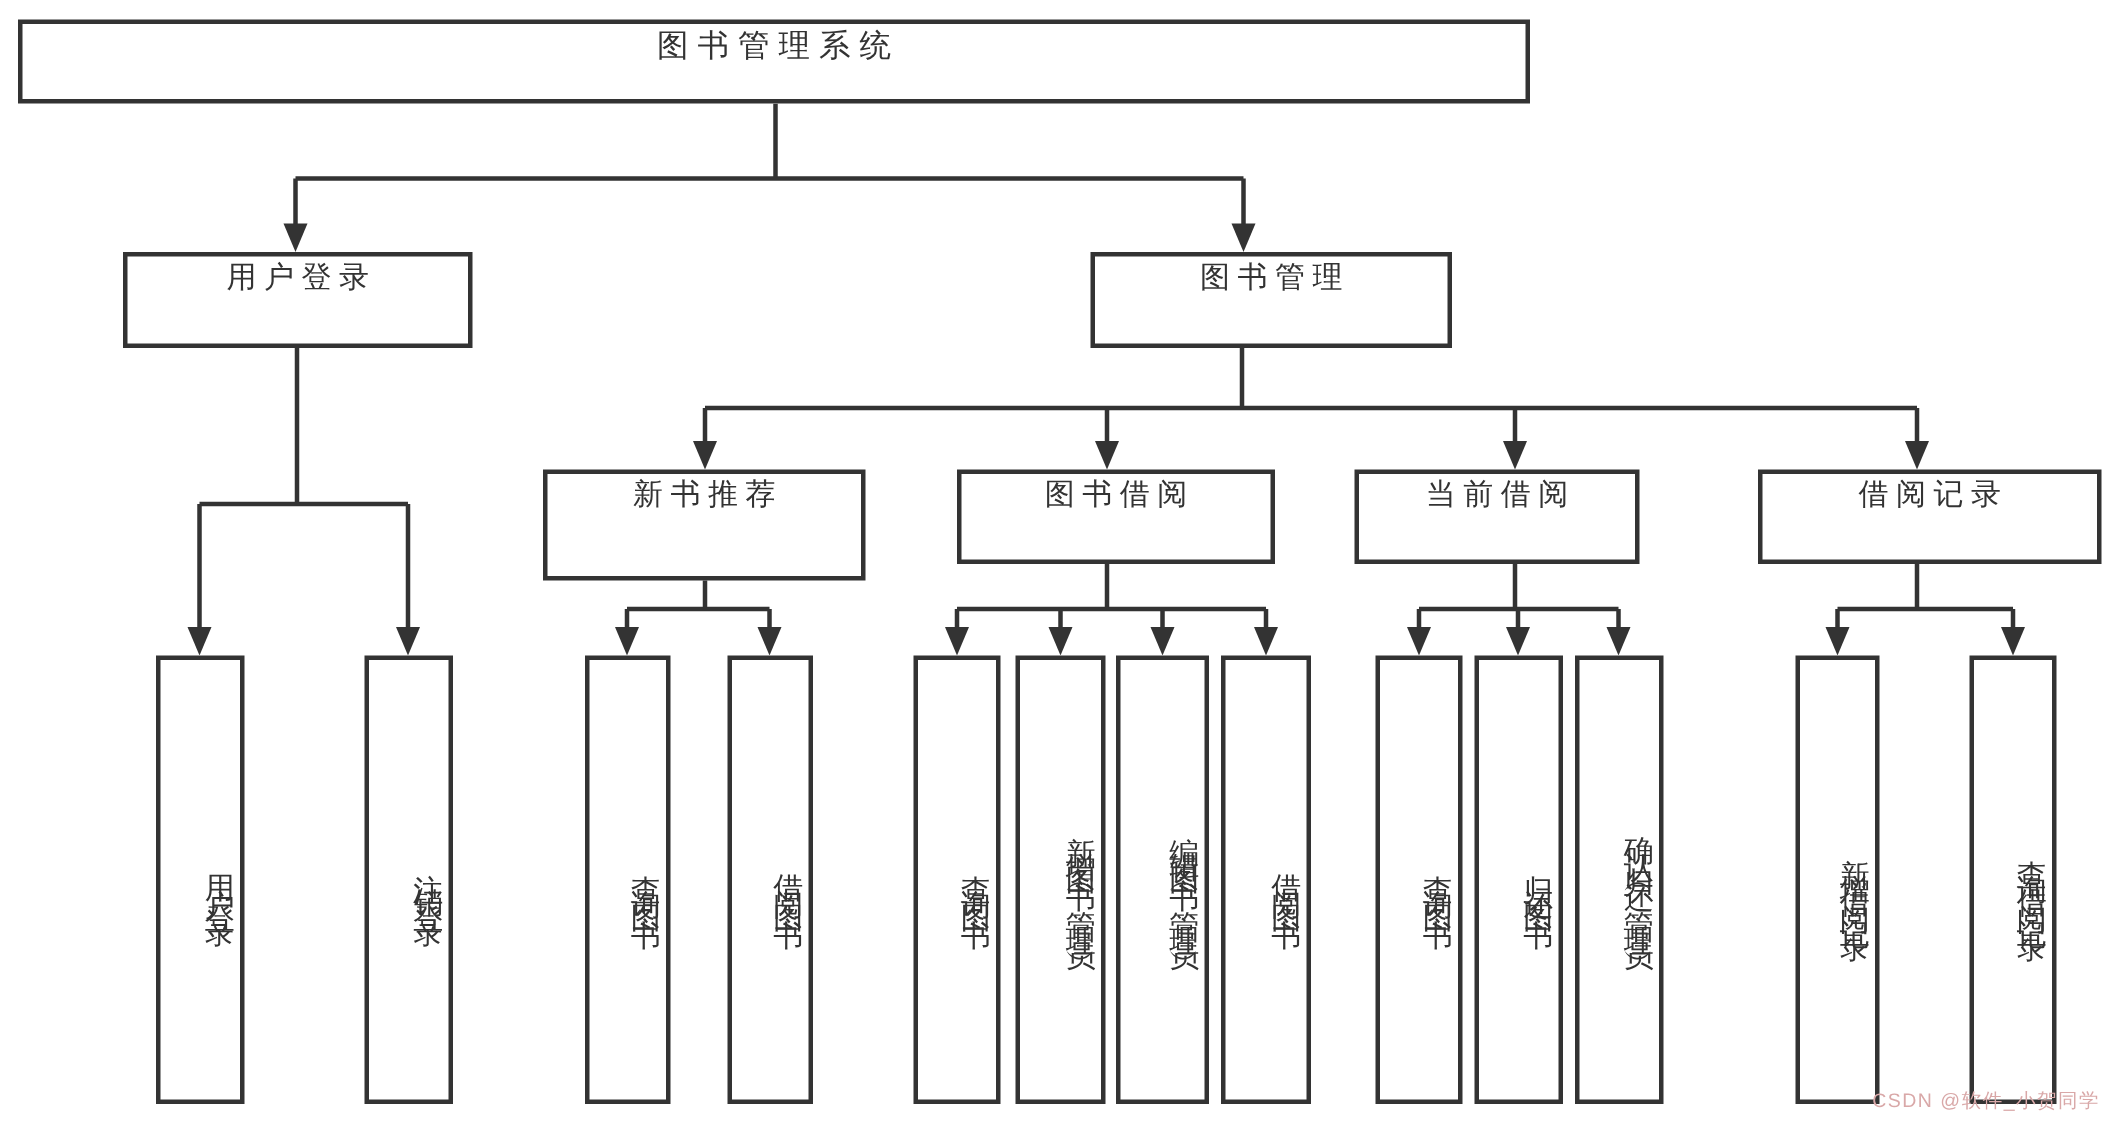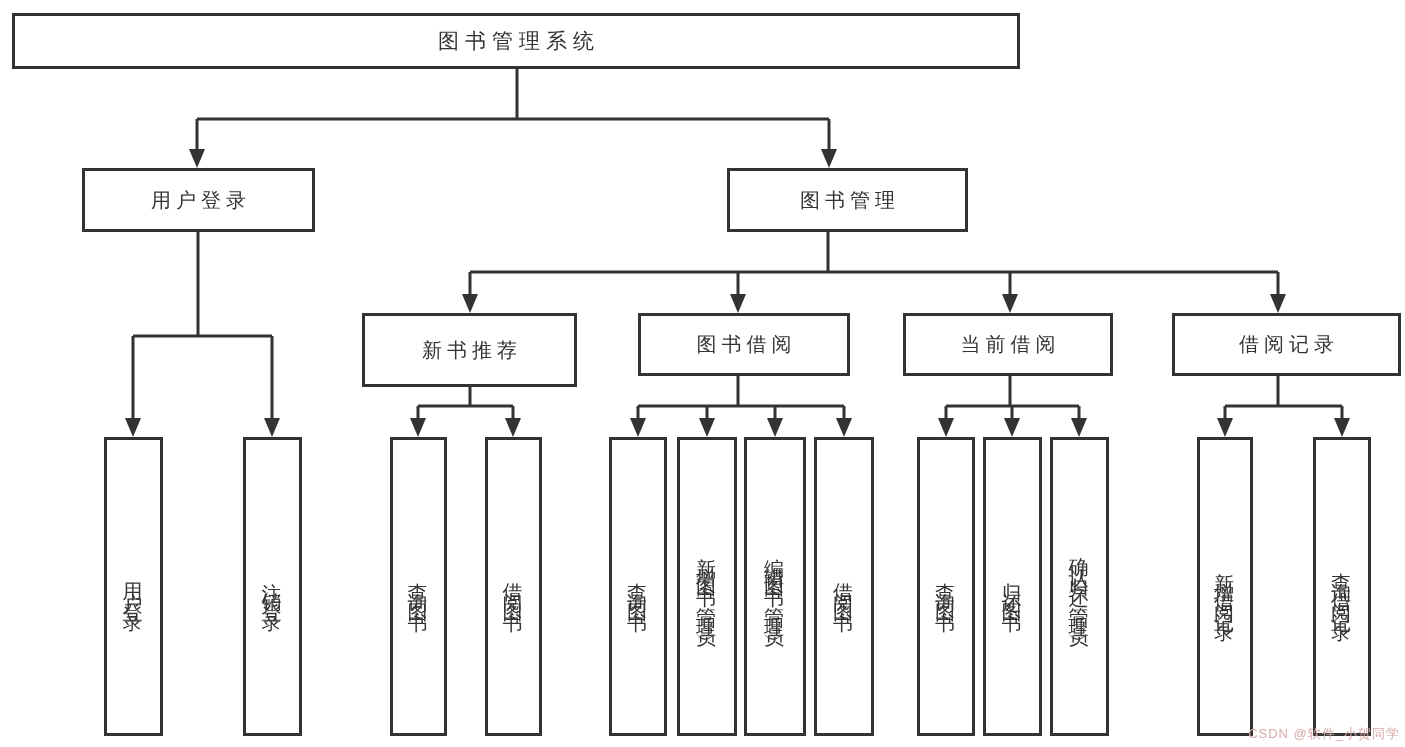--- a/index.html
+++ b/index.html
@@ -18,21 +18,21 @@
     overflow:hidden;
   }
   svg.connectors{position:absolute;left:0;top:0;}
   .cline{stroke:var(--line);stroke-width:3;fill:none;}
   .ahead{fill:var(--line);stroke:none;}
   .node{
     position:absolute;
     box-sizing:border-box;
     border:3px solid var(--line);
     background:var(--box-bg);
-    display:flex;align-items:center;justify-content:center;
+    display:flex;justify-content:center;
   }
   .hbox{font-size:20px;letter-spacing:5px;text-indent:5px;}
   .hbox.root{font-size:21px;letter-spacing:6px;text-indent:6px;}
   .vbox{
     writing-mode:vertical-rl;
     text-orientation:mixed;
     font-size:20px;
     letter-spacing:10px;
     top:437px;height:299px;
   }
@@ -98,21 +98,21 @@
   <div class="node hbox" style="left:727px;top:168px;width:241px;height:64px">
     <span>图书管理</span>
   </div>
 
   <div class="node hbox" style="left:362px;top:313px;width:215px;height:74px">
     <span>新书推荐</span>
   </div>
   <div class="node hbox" style="left:638px;top:313px;width:212px;height:63px">
     <span>图书借阅</span>
   </div>
-  <div class="node hbox" style="left:903px;top:313px;width:210px;height:63px">
+  <div class="node hbox" style="left:903px;top:313px;width:190px;height:63px">
     <span>当前借阅</span>
   </div>
   <div class="node hbox" style="left:1172px;top:313px;width:229px;height:63px">
     <span>借阅记录</span>
   </div>
 
   <div class="node vbox" style="left:104px;width:59px">
     <span>用户登录</span>
   </div>
   <div class="node vbox" style="left:243px;width:59px">

